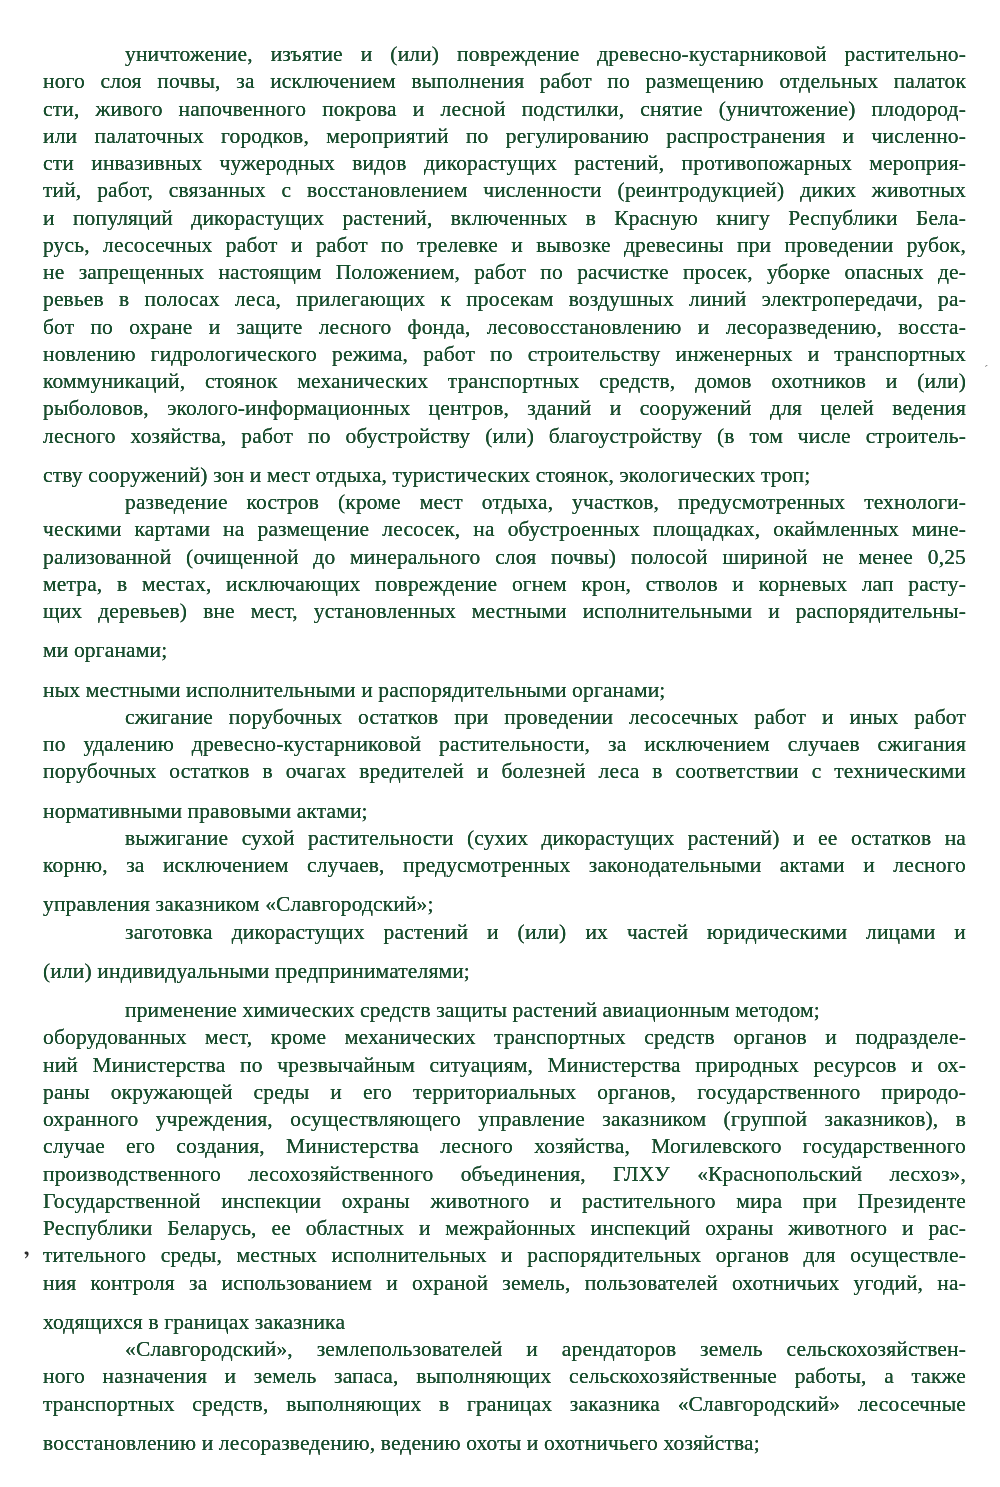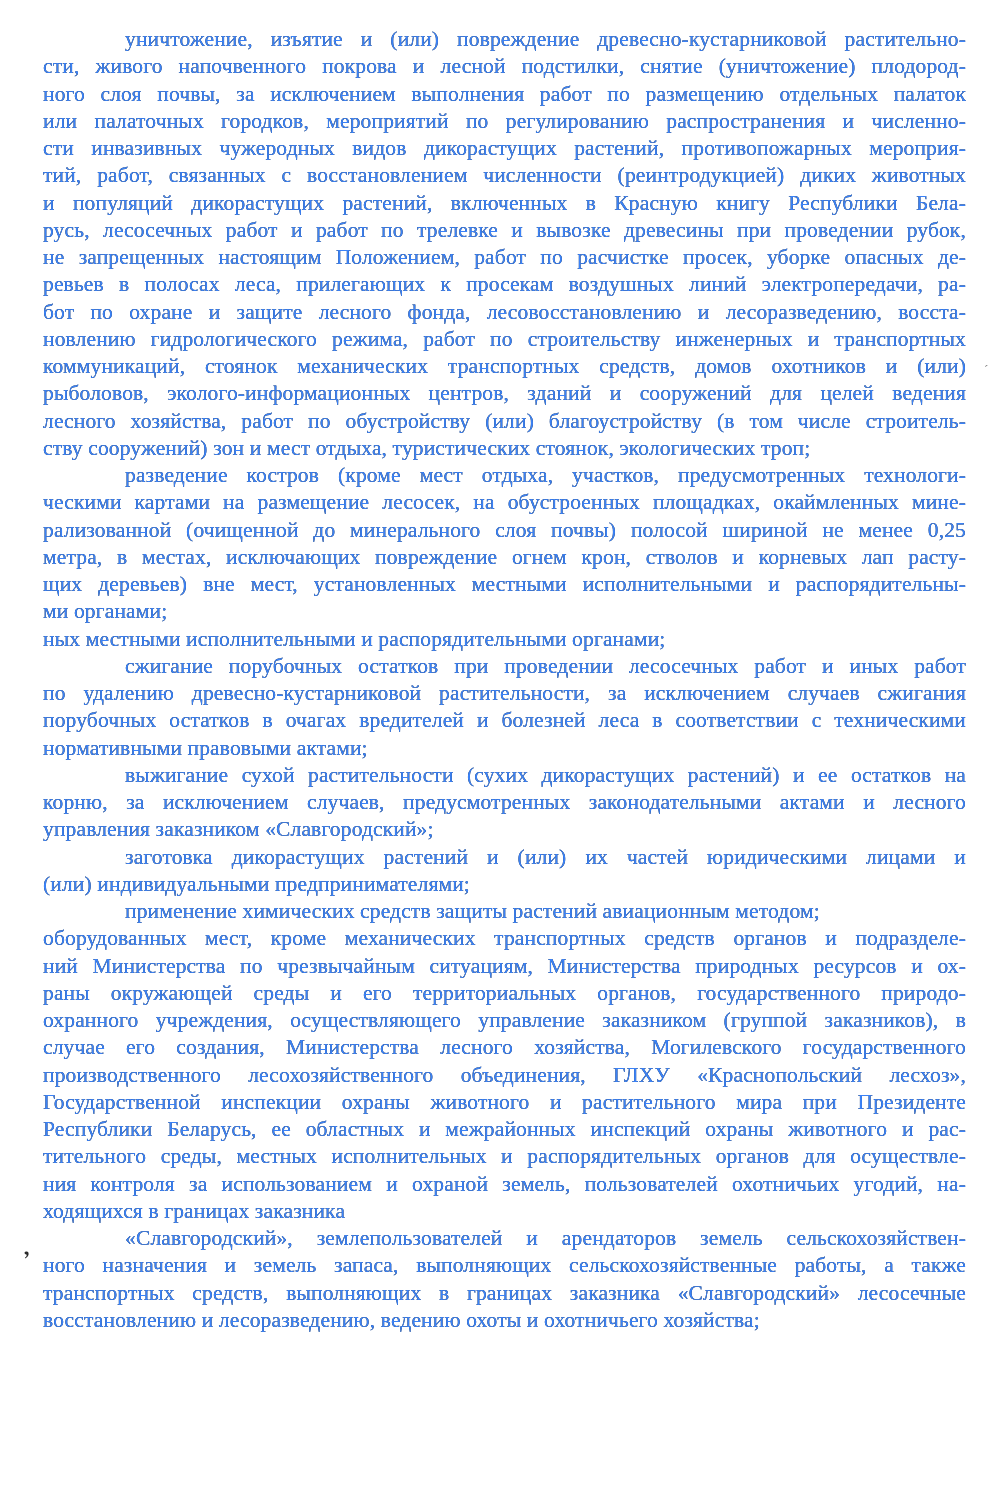--- a/index.html
+++ b/index.html
@@ -11,42 +11,43 @@
     position: relative;
     width: 1000px;
     height: 1487px;
     background: #ffffff;
     overflow: hidden;
     font-family: "Liberation Serif", "DejaVu Serif", serif;
   }
   .content {
     position: absolute;
     left: 43px;
-    top: 26px;
+    top: 41px;
     width: 923px;
-    color: #3b82f6;
+    color: #14532d;
   }
   .paragraph {
     margin: 0;
     padding: 0;
   }
   .line {
     font-size: 21.5px;
     line-height: 27.25px;
     height: 27.25px;
     letter-spacing: 0.15px;
     text-align: justify;
     text-align-last: justify;
     white-space: nowrap-none; 
     text-shadow: 0 0 0.45px #1a1a1a; 
     overflow: visible;
   }
   .line.last {
     text-align: center;
     text-align-last: left;
+    margin-top: 12px;
   }
   .line.first {
     text-indent: 82px;
   }
   .stray {
     position: absolute;
     font-family: "Liberation Serif", serif;
     color: #2a2a2a;
     pointer-events: none;
   }
@@ -60,22 +61,22 @@
     transform: rotate(-12deg);
   }
 </style>
 </head>
 <body>
 
 <div class="page">
   <div class="content" id="doc-content">
       <div class="paragraph">
         <div class="line first">уничтожение, изъятие и (или) повреждение древесно-кустарниковой растительно-</div>
+        <div class="line">ного слоя почвы, за исключением выполнения работ по размещению отдельных палаток</div>
         <div class="line">сти, живого напочвенного покрова и лесной подстилки, снятие (уничтожение) плодород-</div>
-        <div class="line">ного слоя почвы, за исключением выполнения работ по размещению отдельных палаток</div>
         <div class="line">или палаточных городков, мероприятий по регулированию распространения и численно-</div>
         <div class="line">сти инвазивных чужеродных видов дикорастущих растений, противопожарных мероприя-</div>
         <div class="line">тий, работ, связанных с восстановлением численности (реинтродукцией) диких животных</div>
         <div class="line">и популяций дикорастущих растений, включенных в Красную книгу Республики Бела-</div>
         <div class="line">русь, лесосечных работ и работ по трелевке и вывозке древесины при проведении рубок,</div>
         <div class="line">не запрещенных настоящим Положением, работ по расчистке просек, уборке опасных де-</div>
         <div class="line">ревьев в полосах леса, прилегающих к просекам воздушных линий электропередачи, ра-</div>
         <div class="line">бот по охране и защите лесного фонда, лесовосстановлению и лесоразведению, восста-</div>
         <div class="line">новлению гидрологического режима, работ по строительству инженерных и транспортных</div>
         <div class="line">коммуникаций, стоянок механических транспортных средств, домов охотников и (или)</div>

